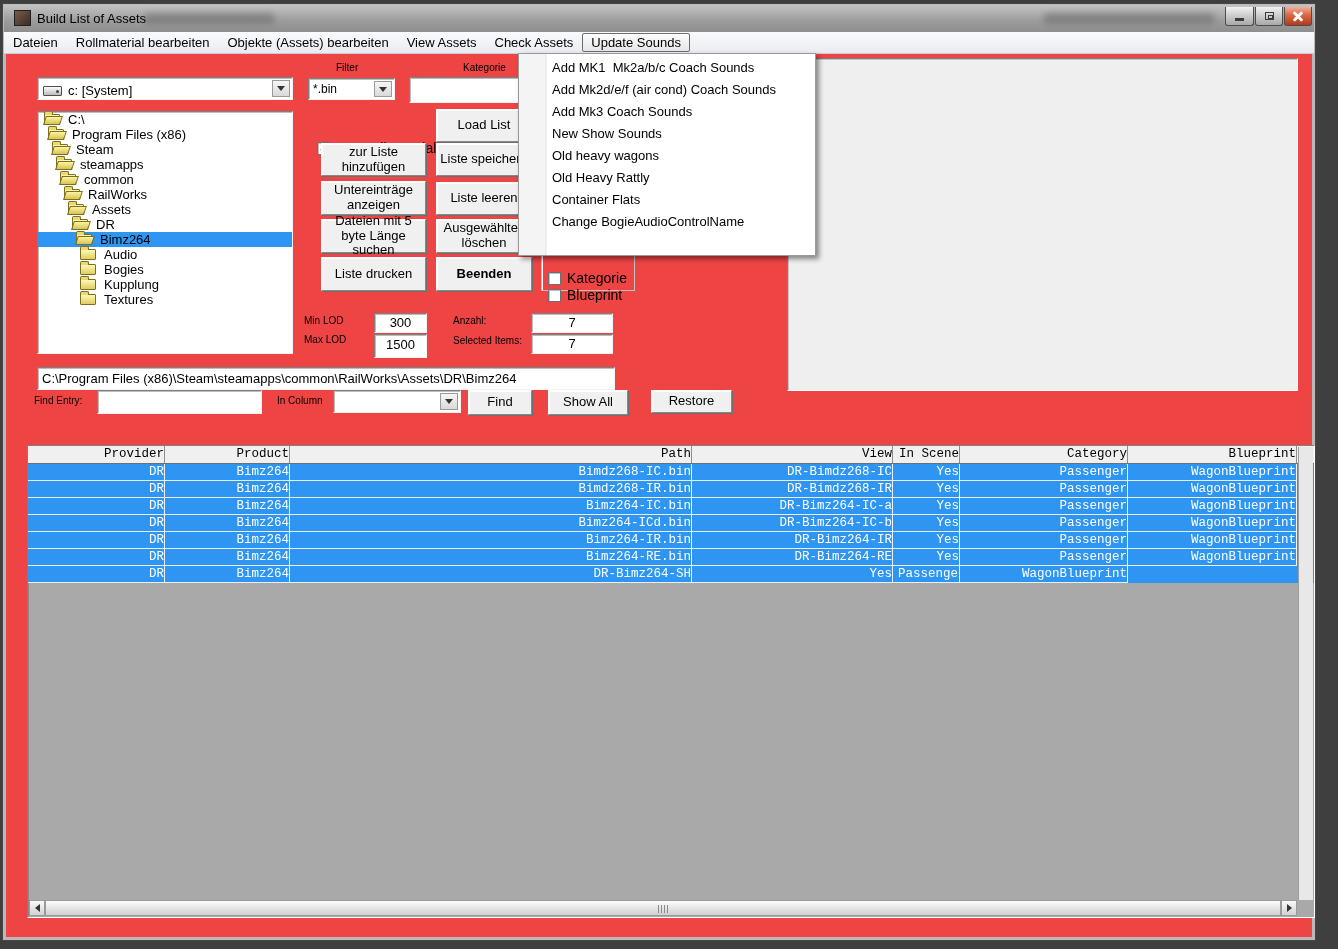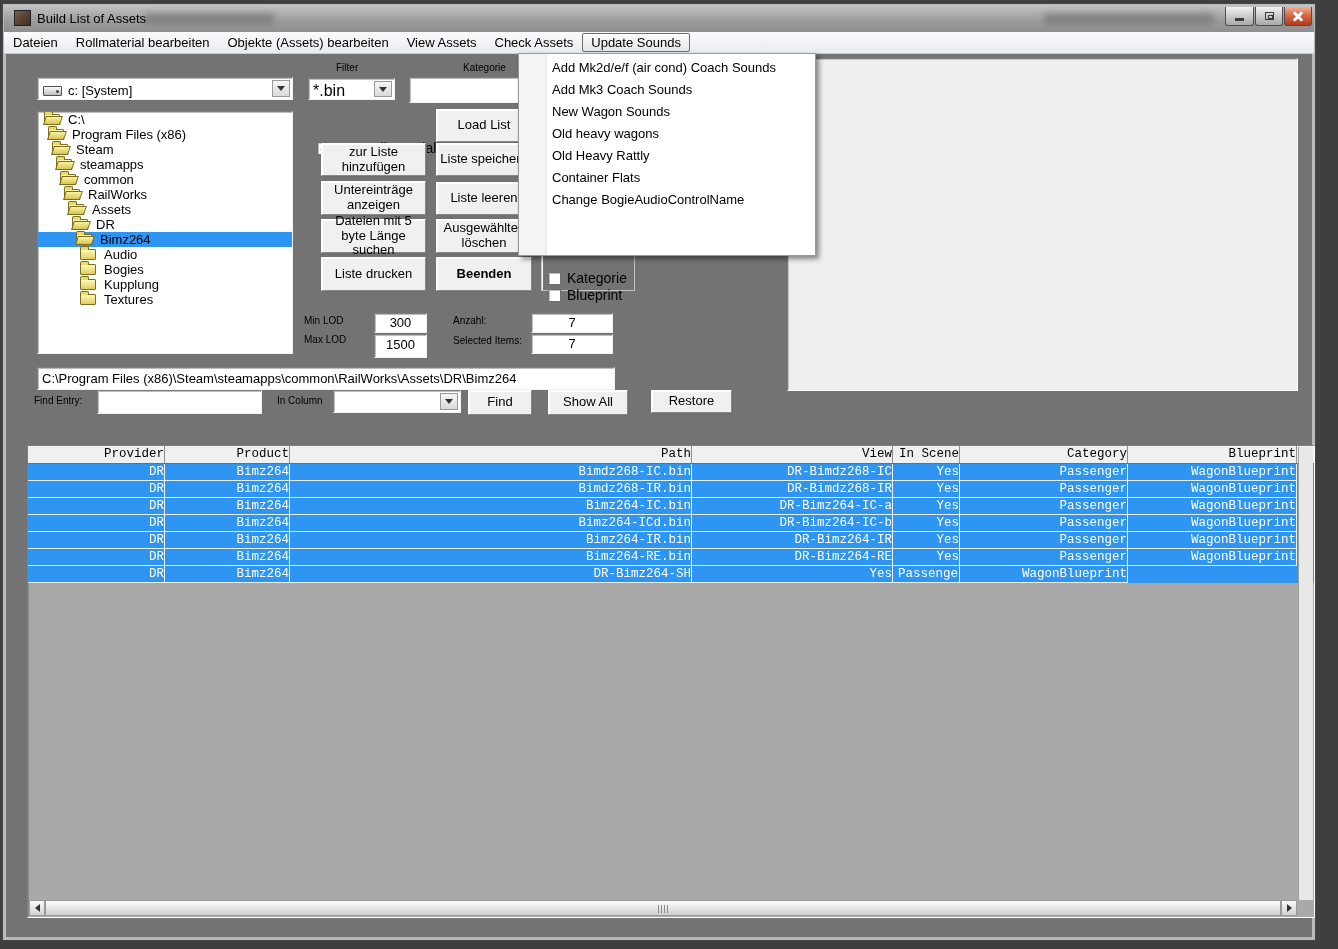--- a/index.html
+++ b/index.html
@@ -2,21 +2,21 @@
 <html><head>
 <meta charset="utf-8">
 <style>
   * { margin:0; padding:0; box-sizing:border-box; }
   html,body { width:1338px; height:949px; overflow:hidden; background:#3f3f3f;
               font-family:"Liberation Sans", sans-serif; }
   .abs { position:absolute; }
 
   
   .window { position:absolute; left:2px; top:3px; width:1314px; height:938px;
-            background:#737373; border:1px solid #474747;
+            background:#ef4444; border:1px solid #474747;
             box-shadow:inset 0 0 0 3px #b9b9b9; }
   .titlebar { position:absolute; left:1px; top:1px; right:1px; height:27px;
               background:linear-gradient(#c3c3c3,#9b9b9b 60%,#8f8f8f); overflow:hidden; }
   .tsmudge { position:absolute; top:8px; height:11px; background:#5e5e5e; opacity:.45;
              filter:blur(3px); border-radius:3px; }
   .title-icon { position:absolute; left:10px; top:5px; width:17px; height:16px;
                 background:linear-gradient(135deg,#7a5c49,#3a2c22); border:1px solid #222; }
   .title-text { position:absolute; left:33px; top:6px; font-size:13px; color:#000; }
   .winbtn { position:absolute; top:2px; height:19px; border:1px solid #4d4d4d;
             border-top:none; border-radius:0 0 3px 3px;
@@ -213,21 +213,21 @@
         <span class="tsel">Kupplung</span>
       </div>
     <div class="titem" style="padding-left:42px;">
         <div class="folder"></div>
         <span class="tsel">Textures</span>
       </div>
   </div>
 
   <div class="lbl" style="left:333px;top:58px;">Filter</div>
   <div class="sunken abs" style="left:305px;top:74px;width:87px;height:22px;">
-    <span class="abs" style="left:4px;top:3px;font-size:16px;">*.bin</span>
+    <span class="abs" style="left:4px;top:3px;font-size:12px;">*.bin</span>
     <div class="arrowbtn">
         <div class="tri-d"></div>
       </div>
   </div>
   <div class="lbl" style="left:460px;top:58px;">Kategorie</div>
   <div class="sunken abs" style="left:406px;top:73px;width:206px;height:26px;"></div>
 
   <div class="cbrow" style="left:314px;top:116px;">
     <div class="cb checked"></div>
     <span>Nur Rollmaterial</span>
@@ -360,22 +360,23 @@
       <div class="hthumb">
           <div class="grip"></div>
         </div>
       <div class="sbtn">
           <div class="tri-r"></div>
         </div>
     </div>
   </div>
 
   <div class="dropdown">
+    <div class="ddit">Add MK1  Mk2a/b/c Coach Sounds</div>
     <div class="ddit">Add Mk2d/e/f (air cond) Coach Sounds</div>
     <div class="ddit">Add Mk3 Coach Sounds</div>
-    <div class="ddit">New Wagon Sounds</div>
+    <div class="ddit">New Show Sounds</div>
     <div class="ddit">Old heavy wagons</div>
     <div class="ddit">Old Heavy Rattly</div>
     <div class="ddit">Container Flats</div>
     <div class="ddit">Change BogieAudioControlName</div>
   </div>
 
 </div>
 
 </body></html>

